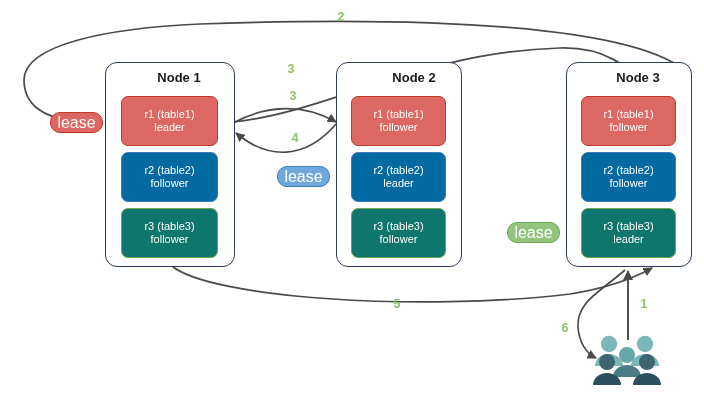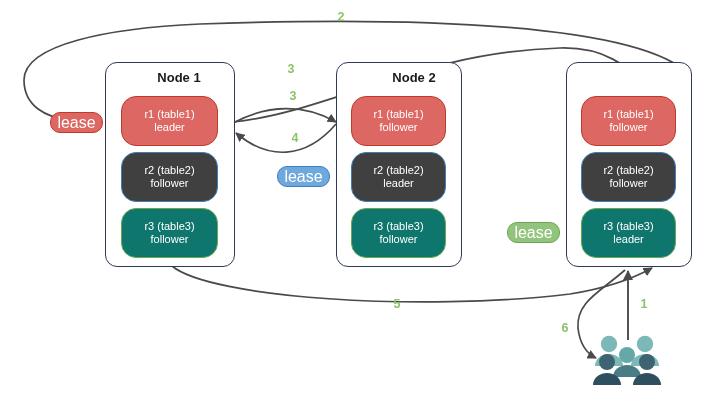--- a/index.html
+++ b/index.html
@@ -2,25 +2,25 @@
 <html><head>
 <meta charset="utf-8">
 <style>
   html,body{margin:0;padding:0;background:#ffffff;}
   body{width:704px;height:405px;position:relative;overflow:hidden;
        font-family:"Liberation Sans", sans-serif;}
   #stage{position:absolute;left:0;top:0;width:704px;height:405px;}
   svg.layer{position:absolute;left:0;top:0;width:704px;height:405px;overflow:visible;}
   .node-box{position:absolute;border:1.6px solid #2f3a56;border-radius:12px;background:#ffffff;}
   .node-title{position:absolute;left:0;right:0;text-align:center;font-size:13px;font-weight:bold;color:#1a1a1a;padding-left:10px;}
-  .replica{position:absolute;border-radius:15px;display:flex;flex-direction:column;
+  .replica{position:absolute;border-radius:7px;display:flex;flex-direction:column;
            align-items:center;justify-content:center;color:#ffffff;font-size:11px;line-height:13px;
            text-align:right;box-sizing:border-box;}
   .rep-red{background:#dd6762;border:1.4px solid #c0392b;}
-  .rep-blue{background:#404040;border:1.4px solid #3d7ebd;}
+  .rep-blue{background:#0369a1;border:1.4px solid #3d7ebd;}
   .rep-green{background:#0f766e;border:1.4px solid #6aa84f;}
   .lease{position:absolute;border-radius:10px;display:flex;align-items:center;justify-content:center;
          color:#ffffff;font-size:16px;box-sizing:border-box;}
   .lease-red{background:#dd6762;border:1.4px solid #c0392b;}
   .lease-blue{background:#6fa8dc;border:1.4px solid #3d7ebd;}
   .lease-green{background:#93c47d;border:1.4px solid #6aa84f;}
   .step-label{position:absolute;color:#8bc36a;font-size:12.5px;font-weight:bold;
               text-align:center;width:20px;}
   .people{position:absolute;}
 </style>
@@ -75,20 +75,21 @@
   <div class="replica rep-blue" style="left:351px;top:152px;width:95px;height:50px;">
     <span>r2 (table2)</span>
     <span>leader</span>
   </div>
   <div class="replica rep-green" style="left:351px;top:208px;width:95px;height:50px;">
     <span>r3 (table3)</span>
     <span>follower</span>
   </div>
 
   <div class="node-box" style="left:566px;top:62px;width:124px;height:203px;"></div>
+  <div class="node-title" style="left:566px;width:124px;top:70px;">Node 3</div>
   <div class="replica rep-red" style="left:581px;top:96px;width:95px;height:50px;">
     <span>r1 (table1)</span>
     <span>follower</span>
   </div>
   <div class="replica rep-blue" style="left:581px;top:152px;width:95px;height:50px;">
     <span>r2 (table2)</span>
     <span>follower</span>
   </div>
   <div class="replica rep-green" style="left:581px;top:208px;width:95px;height:50px;">
     <span>r3 (table3)</span>

